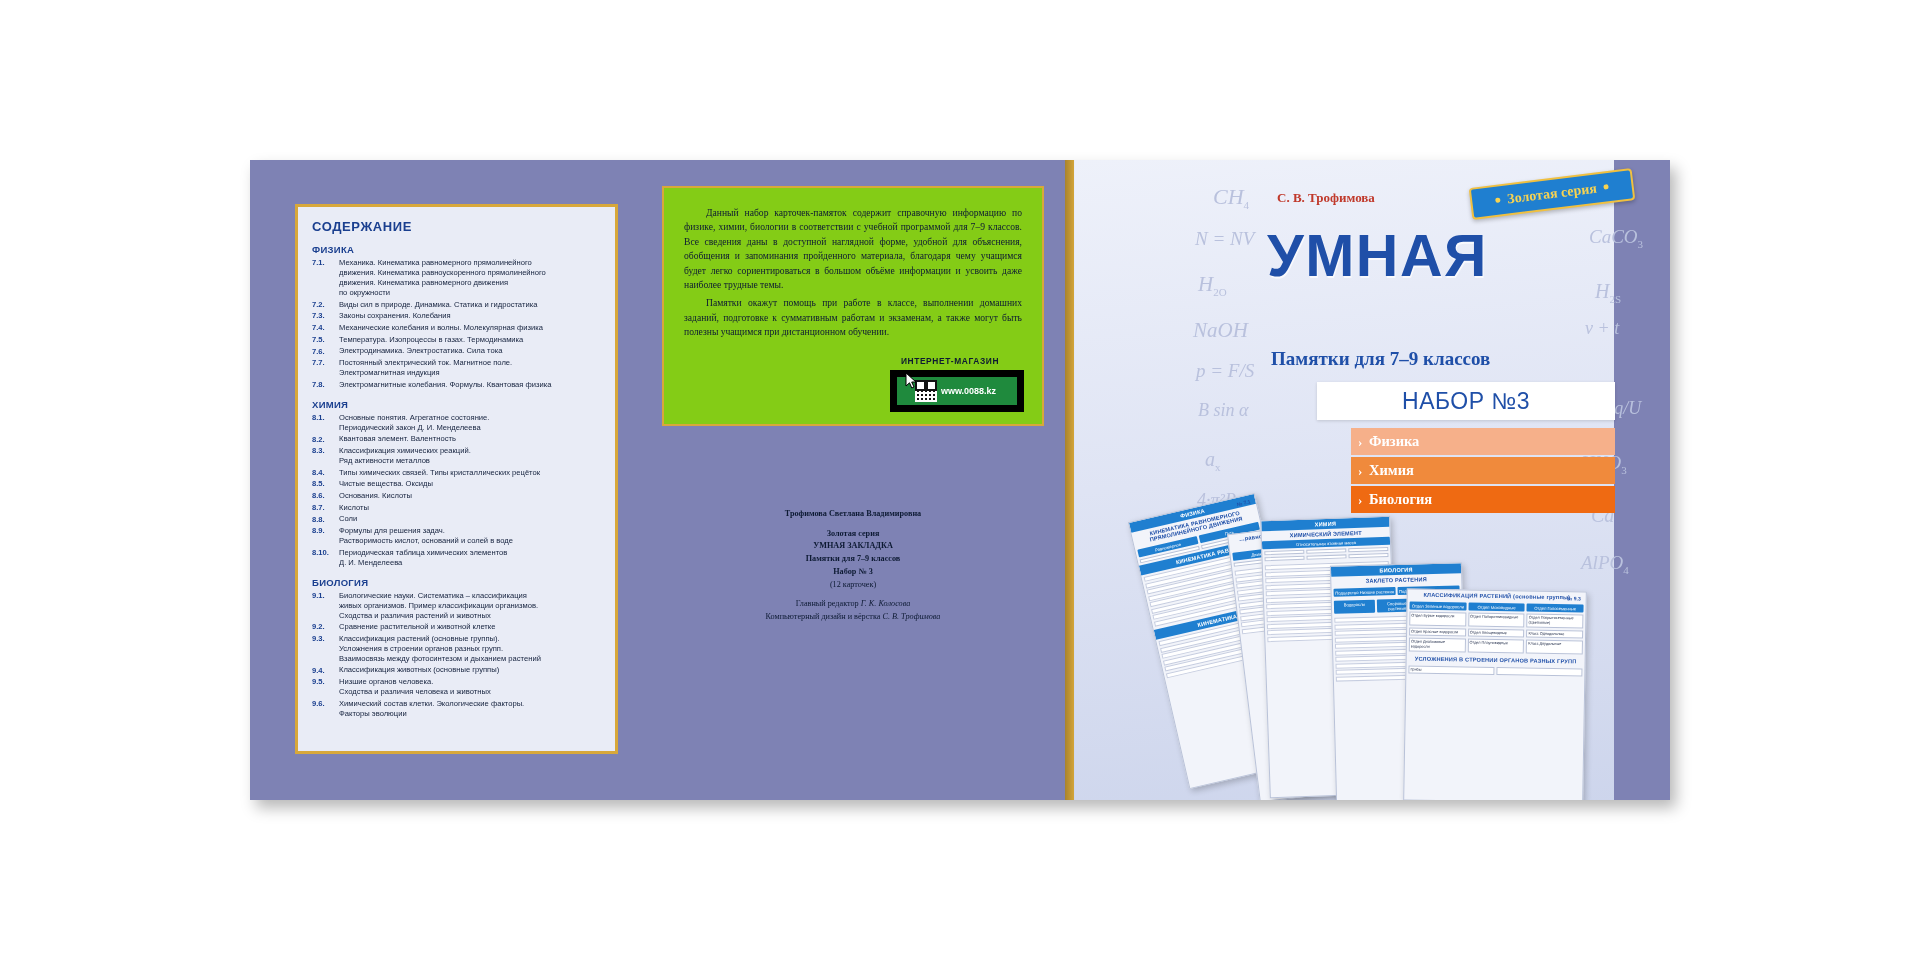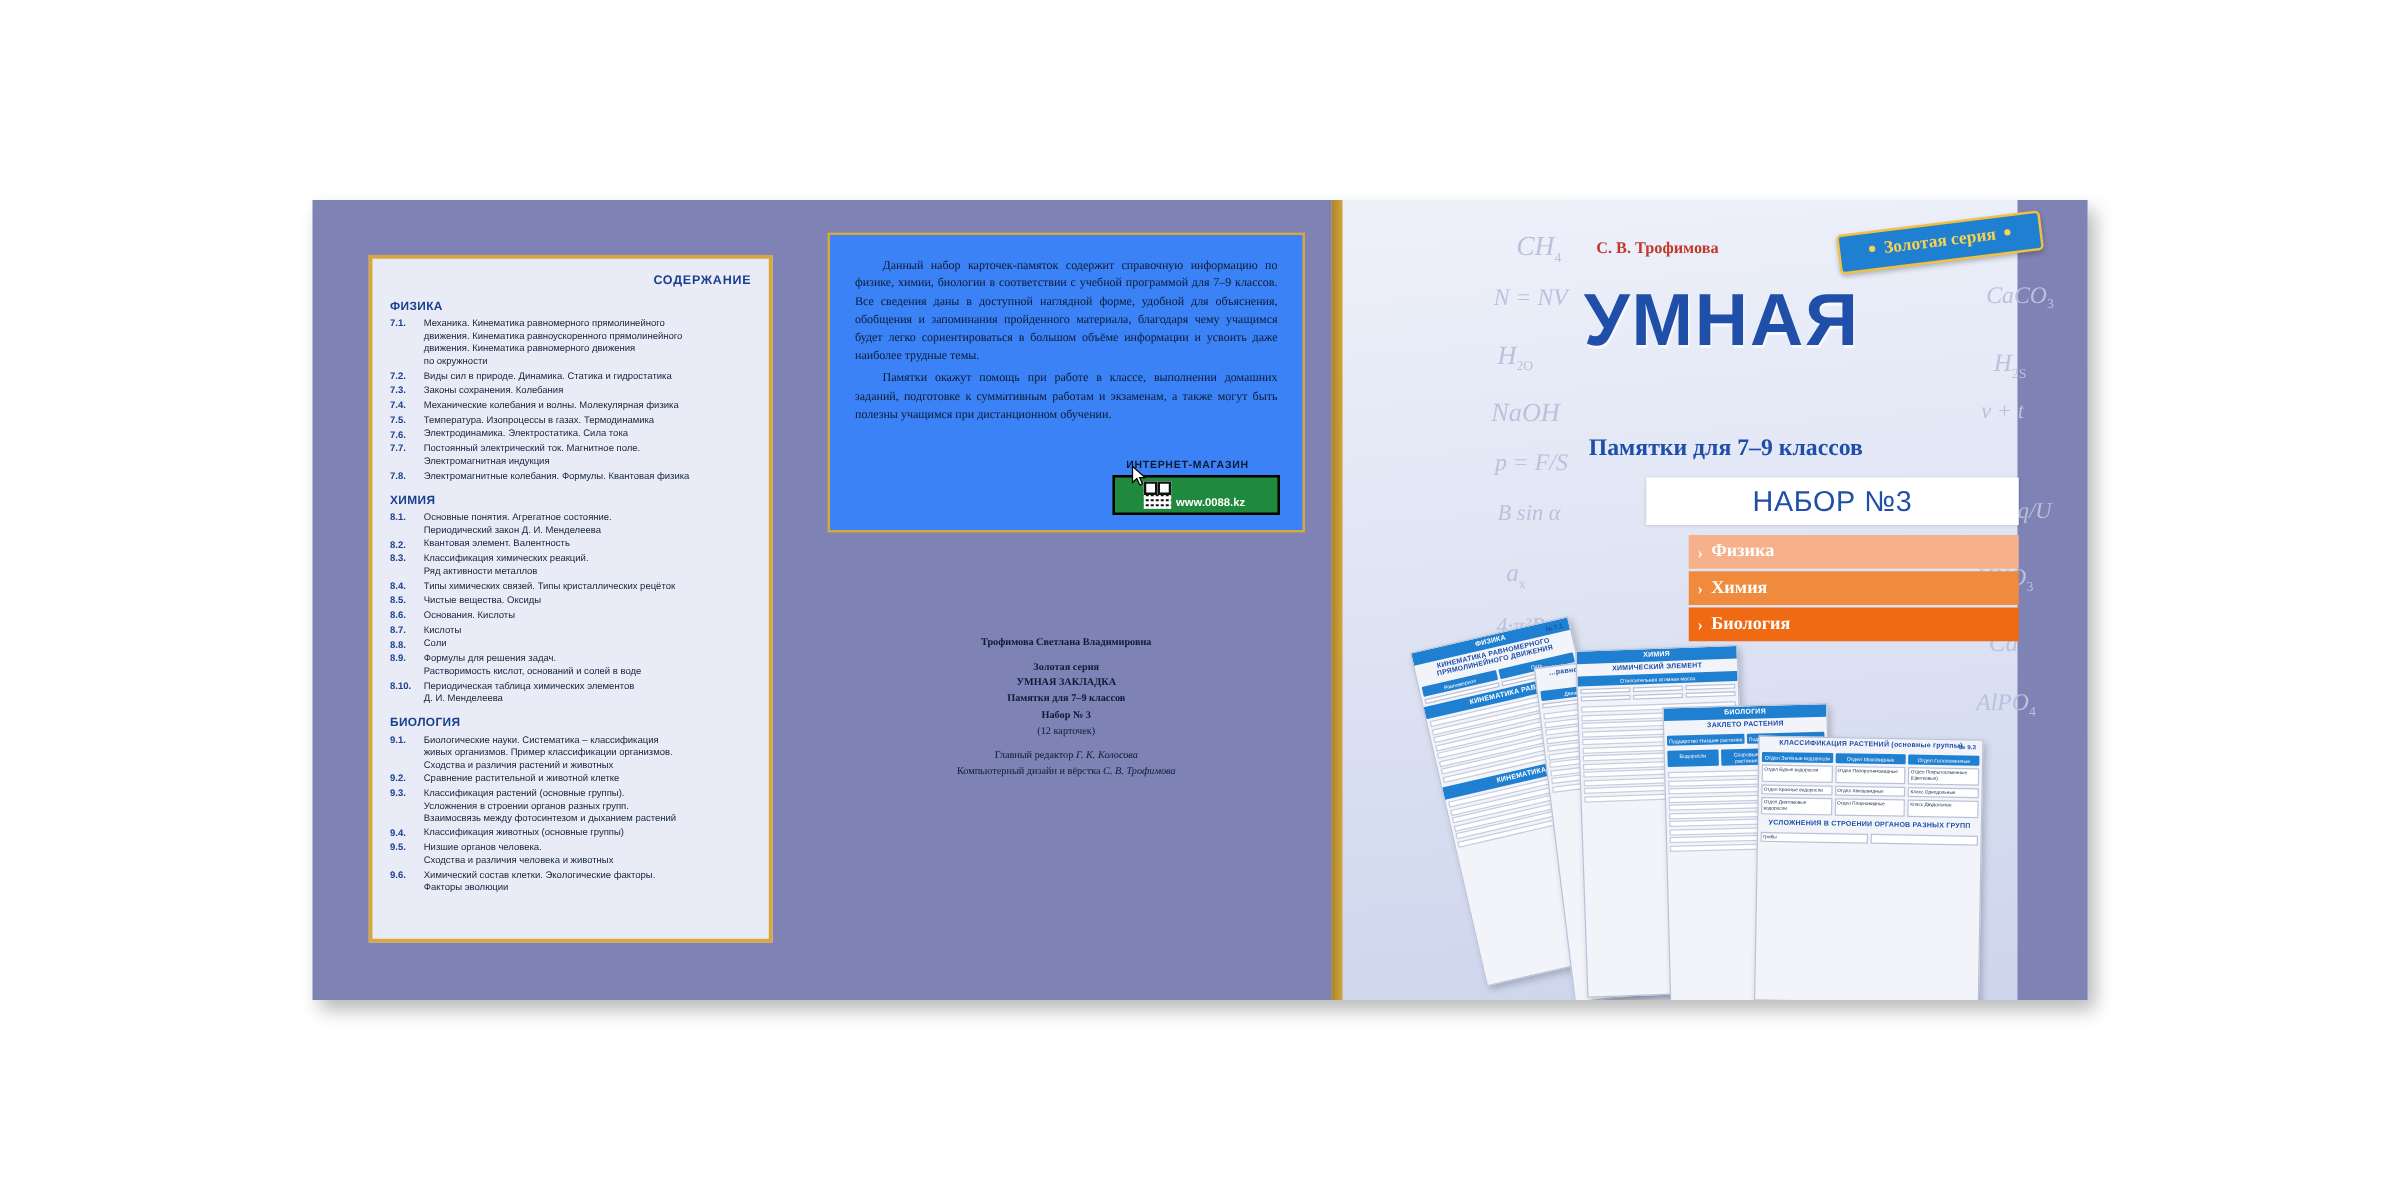--- a/index.html
+++ b/index.html
@@ -35,23 +35,23 @@
     left: 45px;
     top: 44px;
     width: 323px;
     height: 550px;
     background: #e9ecf6;
     border: 3px solid #d8a83a;
     box-sizing: border-box;
     padding: 12px 14px 10px 14px;
   }
   .contents-title {
-    text-align: right;
+    text-align: left;
     color: #1a3f8f;
-    font-size: 10px;
+    font-size: 13px;
     font-weight: bold;
     letter-spacing: 0.6px;
     margin-bottom: 10px;
   }
   .subject-head {
     color: #1a3f8f;
     font-size: 9.5px;
     font-weight: bold;
     letter-spacing: .3px;
     margin: 9px 0 3px 0;
@@ -76,21 +76,21 @@
   .toc-text { flex: 1; }
   .toc-text span { display: block; }
 
   
   .blurb-card {
     position: absolute;
     left: 412px;
     top: 26px;
     width: 382px;
     height: 240px;
-    background: #3b82f6;
+    background: #84cc16;
     border: 2px solid #d8a83a;
     box-sizing: border-box;
     padding: 18px 20px 16px 20px;
   }
   .blurb-p {
     font-size: 9.6px;
     line-height: 1.5;
     color: #0d1a33;
     text-align: justify;
     text-indent: 22px;
@@ -106,25 +106,25 @@
   }
   .shop-label {
     font-size: 8.4px;
     font-weight: bold;
     color: #0d1a33;
     letter-spacing: .6px;
     margin-bottom: 4px;
   }
   .shop-strip {
     display: flex;
-    align-items: flex-end;
+    align-items: center;
     justify-content: center;
     gap: 4px;
     background: #1f8a3d;
-    border: 2px solid #000000;
+    border: 7px solid #000000;
     padding: 3px 6px 3px 3px;
     margin-left: 14px;
   }
   .qr {
     width: 22px; height: 22px;
     background:
       linear-gradient(90deg, #fff 0 2px, transparent 2px 4px) 0 0/4px 4px,
       linear-gradient(0deg, #111 0 2px, transparent 2px 4px) 0 0/4px 4px,
       #fff;
     background-color: #fff;

